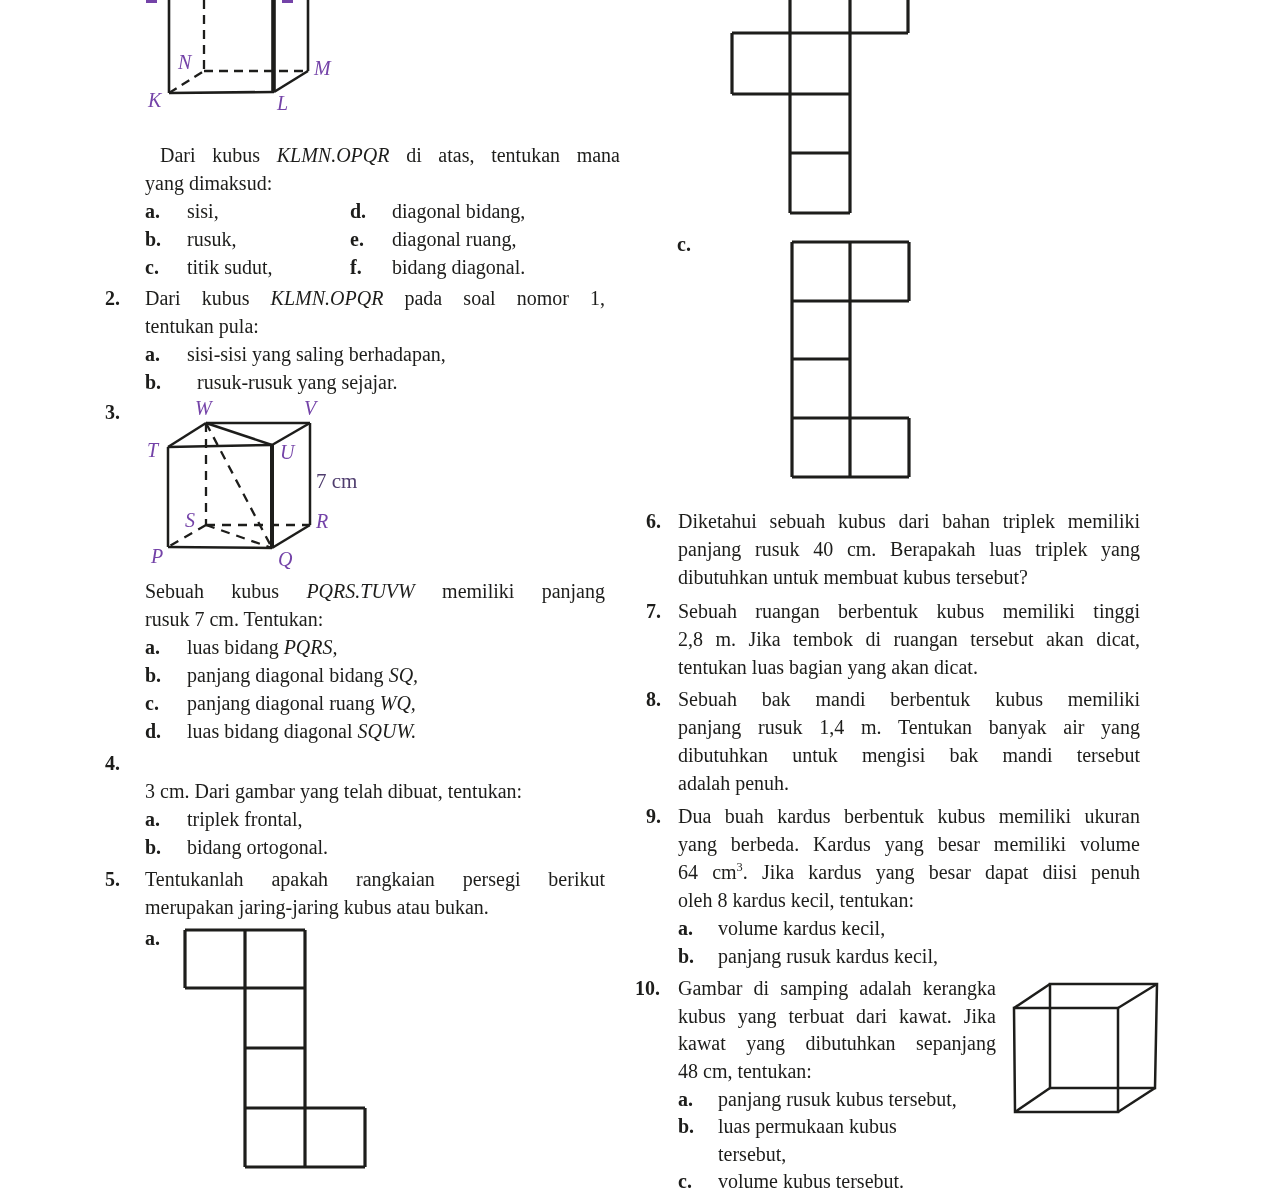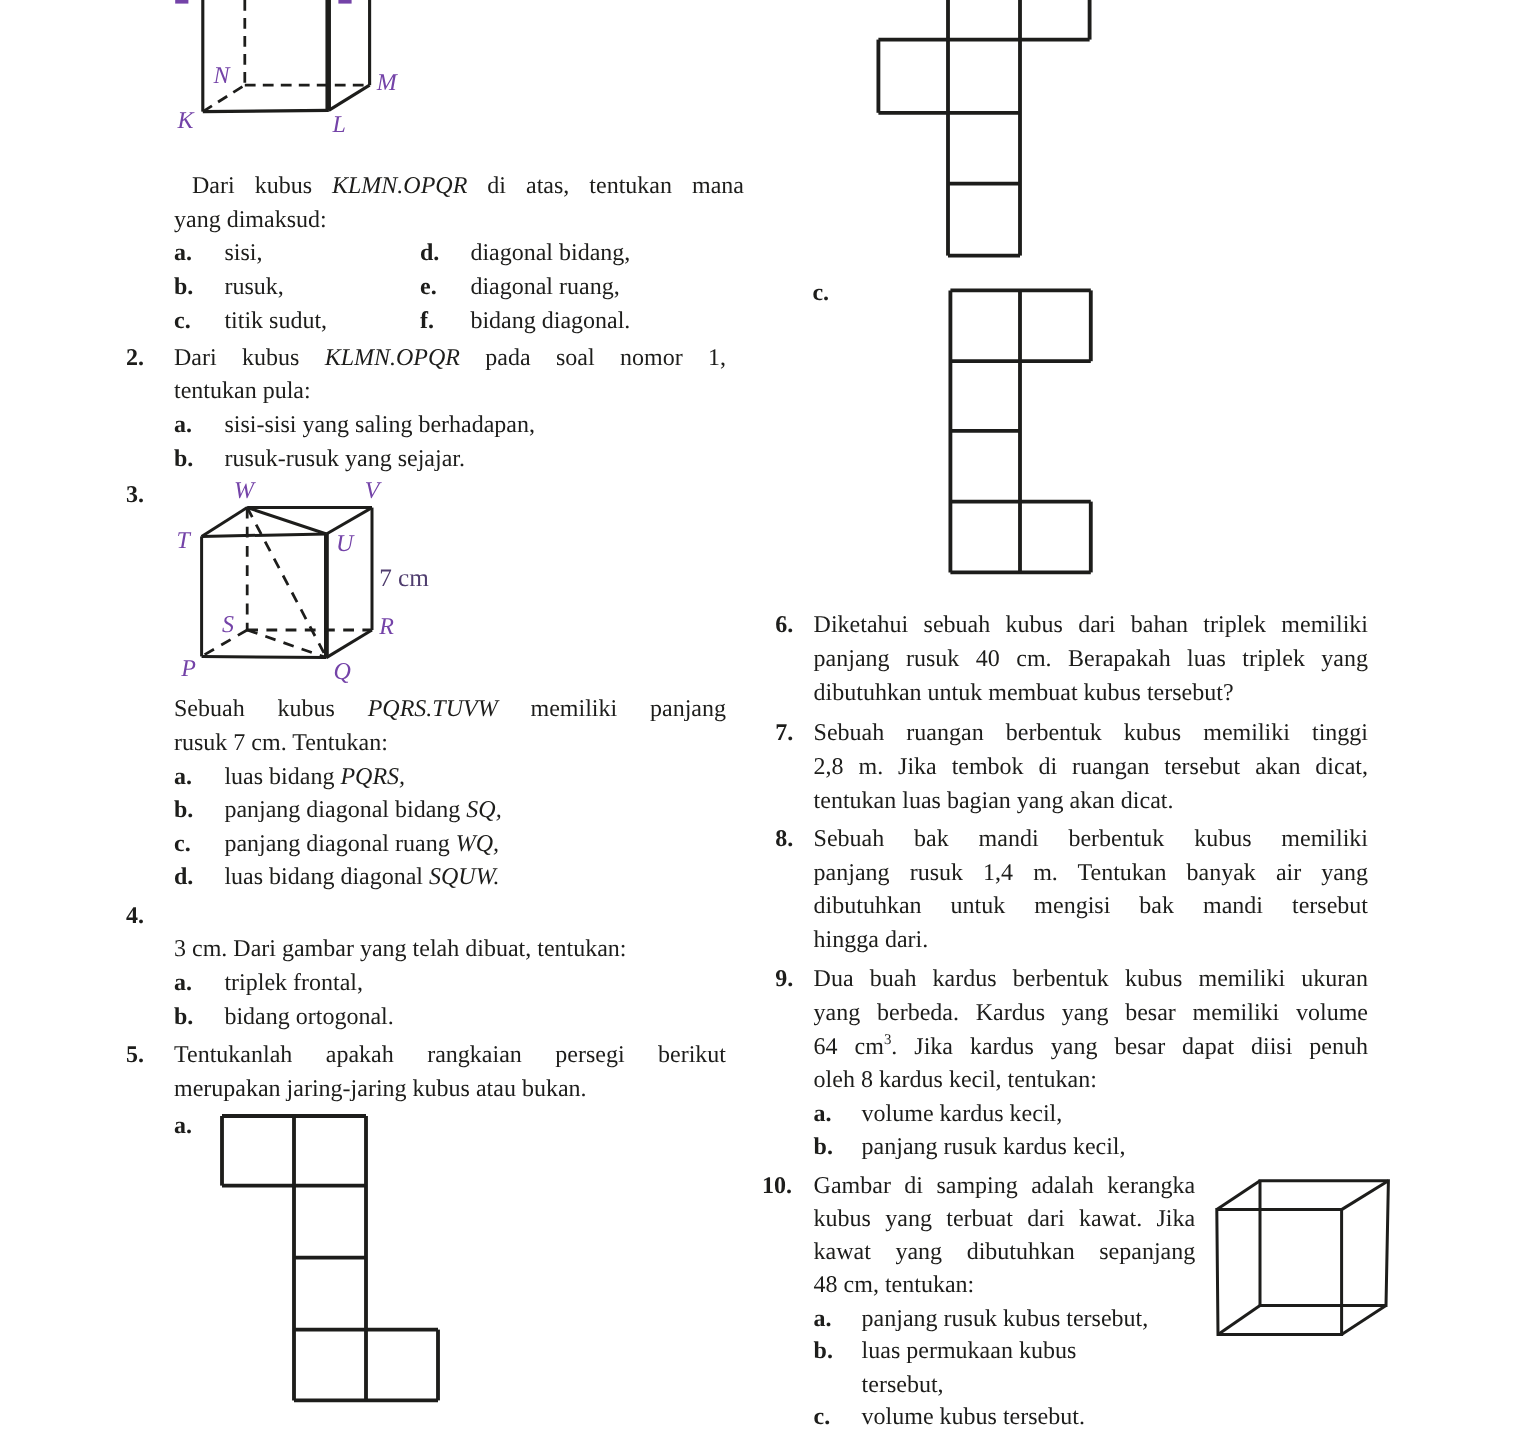--- a/index.html
+++ b/index.html
@@ -66,21 +66,21 @@
   <span class="ln" style="left:187px;top:254px">titik sudut,</span>
   <span class="itm" style="left:350px;top:254px">f.</span>
   <span class="ln" style="left:392px;top:254px">bidang diagonal.</span>
 
   <span class="num" style="left:105px;top:285px">2.</span>
   <div class="ln just" style="left:145px;top:285px;width:460px">Dari kubus <i>KLMN.OPQR</i> pada soal nomor 1,</div>
   <div class="ln" style="left:145px;top:313px">tentukan pula:</div>
   <span class="itm" style="left:145px;top:341px">a.</span>
   <span class="ln" style="left:187px;top:341px">sisi-sisi yang saling berhadapan,</span>
   <span class="itm" style="left:145px;top:369px">b.</span>
-  <span class="ln" style="left:187px;top:369px">rusuk-rusuk yang sejajar.</span>
+  <span class="ln" style="left:197px;top:369px">rusuk-rusuk yang sejajar.</span>
 
   <span class="num" style="left:105px;top:399px">3.</span>
 
   <svg style="left:140px;top:397px;" width="240" height="180" viewBox="0 0 240 180">
     <g stroke="#1d1d1b" stroke-width="2.5" fill="none">
 
       <line x1="28" y1="50" x2="132" y2="48"></line>
       <line x1="66" y1="26" x2="170" y2="26"></line>
       <line x1="28" y1="50" x2="66" y2="26"></line>
       <line x1="132" y1="48" x2="170" y2="26"></line>
@@ -182,21 +182,21 @@
 
   <span class="num" style="left:646px;top:598px">7.</span>
   <div class="ln just" style="left:678px;top:598px;width:462px">Sebuah ruangan berbentuk kubus memiliki tinggi</div>
   <div class="ln just" style="left:678px;top:626px;width:462px">2,8 m. Jika tembok di ruangan tersebut akan dicat,</div>
   <div class="ln" style="left:678px;top:654px">tentukan luas bagian yang akan dicat.</div>
 
   <span class="num" style="left:646px;top:686px">8.</span>
   <div class="ln just" style="left:678px;top:686px;width:462px">Sebuah bak mandi berbentuk kubus memiliki</div>
   <div class="ln just" style="left:678px;top:714px;width:462px">panjang rusuk 1,4 m. Tentukan banyak air yang</div>
   <div class="ln just" style="left:678px;top:742px;width:462px">dibutuhkan untuk mengisi bak mandi tersebut</div>
-  <div class="ln" style="left:678px;top:770px">hingga dari.</div>
+  <div class="ln" style="left:678px;top:770px">adalah penuh.</div>
 
   <span class="num" style="left:646px;top:803px">9.</span>
   <div class="ln just" style="left:678px;top:803px;width:462px">Dua buah kardus berbentuk kubus memiliki ukuran</div>
   <div class="ln just" style="left:678px;top:831px;width:462px">yang berbeda. Kardus yang besar memiliki volume</div>
   <div class="ln just" style="left:678px;top:859px;width:462px">64 cm<sup>3</sup>. Jika kardus yang besar dapat diisi penuh</div>
   <div class="ln" style="left:678px;top:887px">oleh 8 kardus kecil, tentukan:</div>
   <span class="itm" style="left:678px;top:915px">a.</span>
   <span class="ln" style="left:718px;top:915px">volume kardus kecil,</span>
   <span class="itm" style="left:678px;top:943px">b.</span>
   <span class="ln" style="left:718px;top:943px">panjang rusuk kardus kecil,</span>

